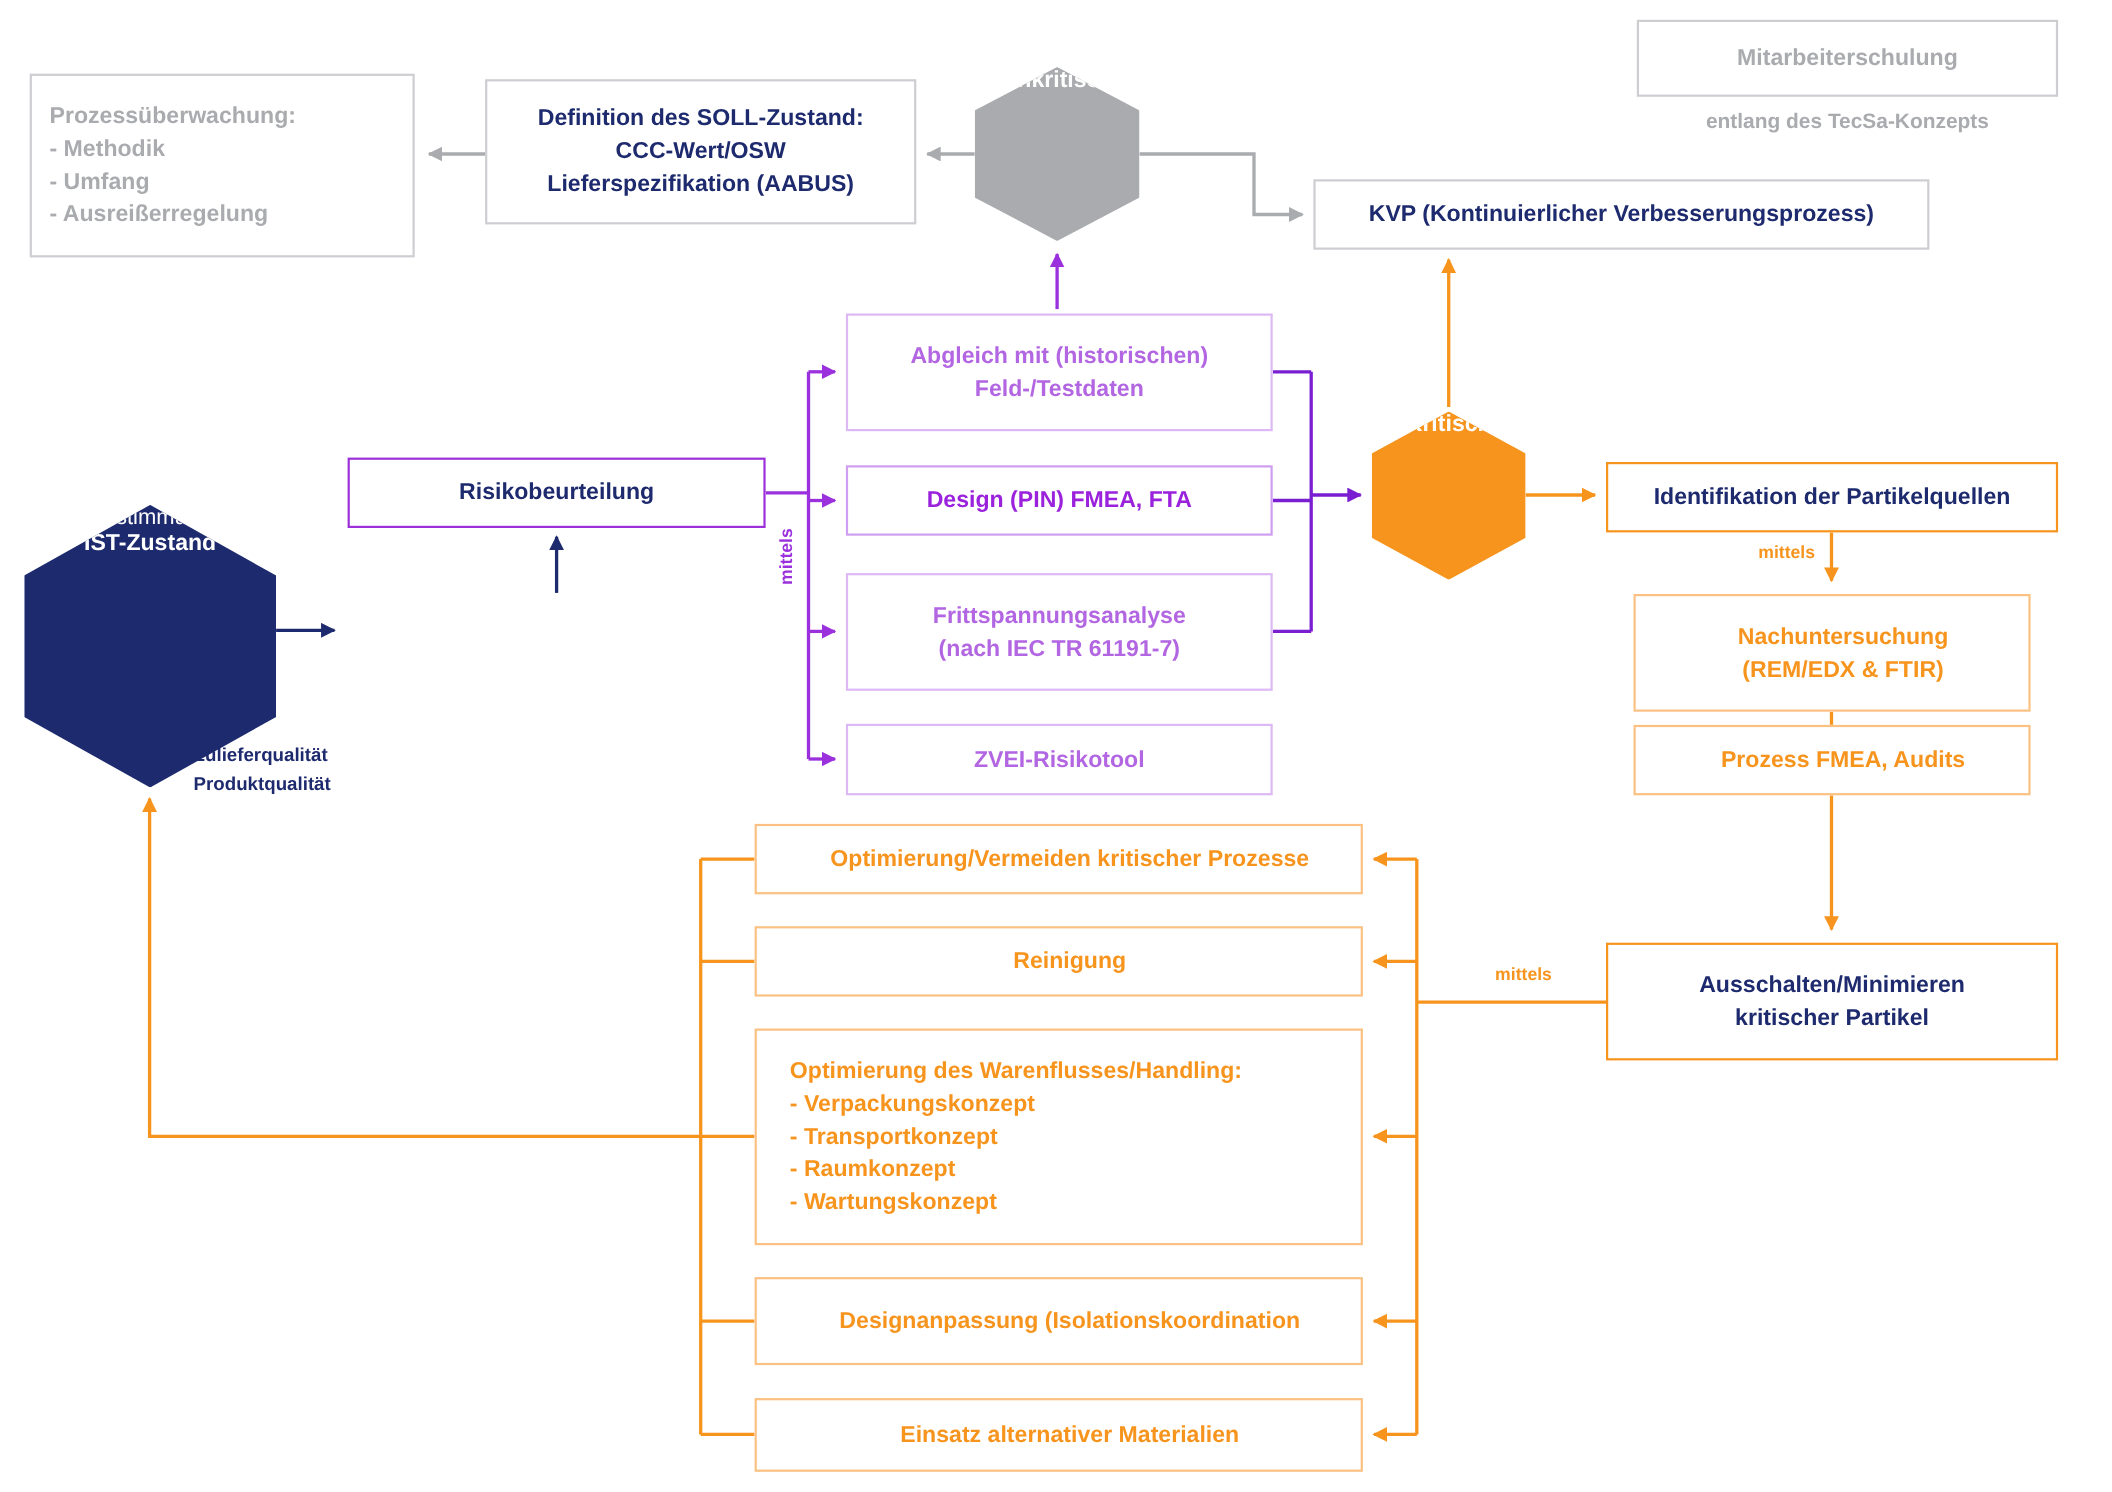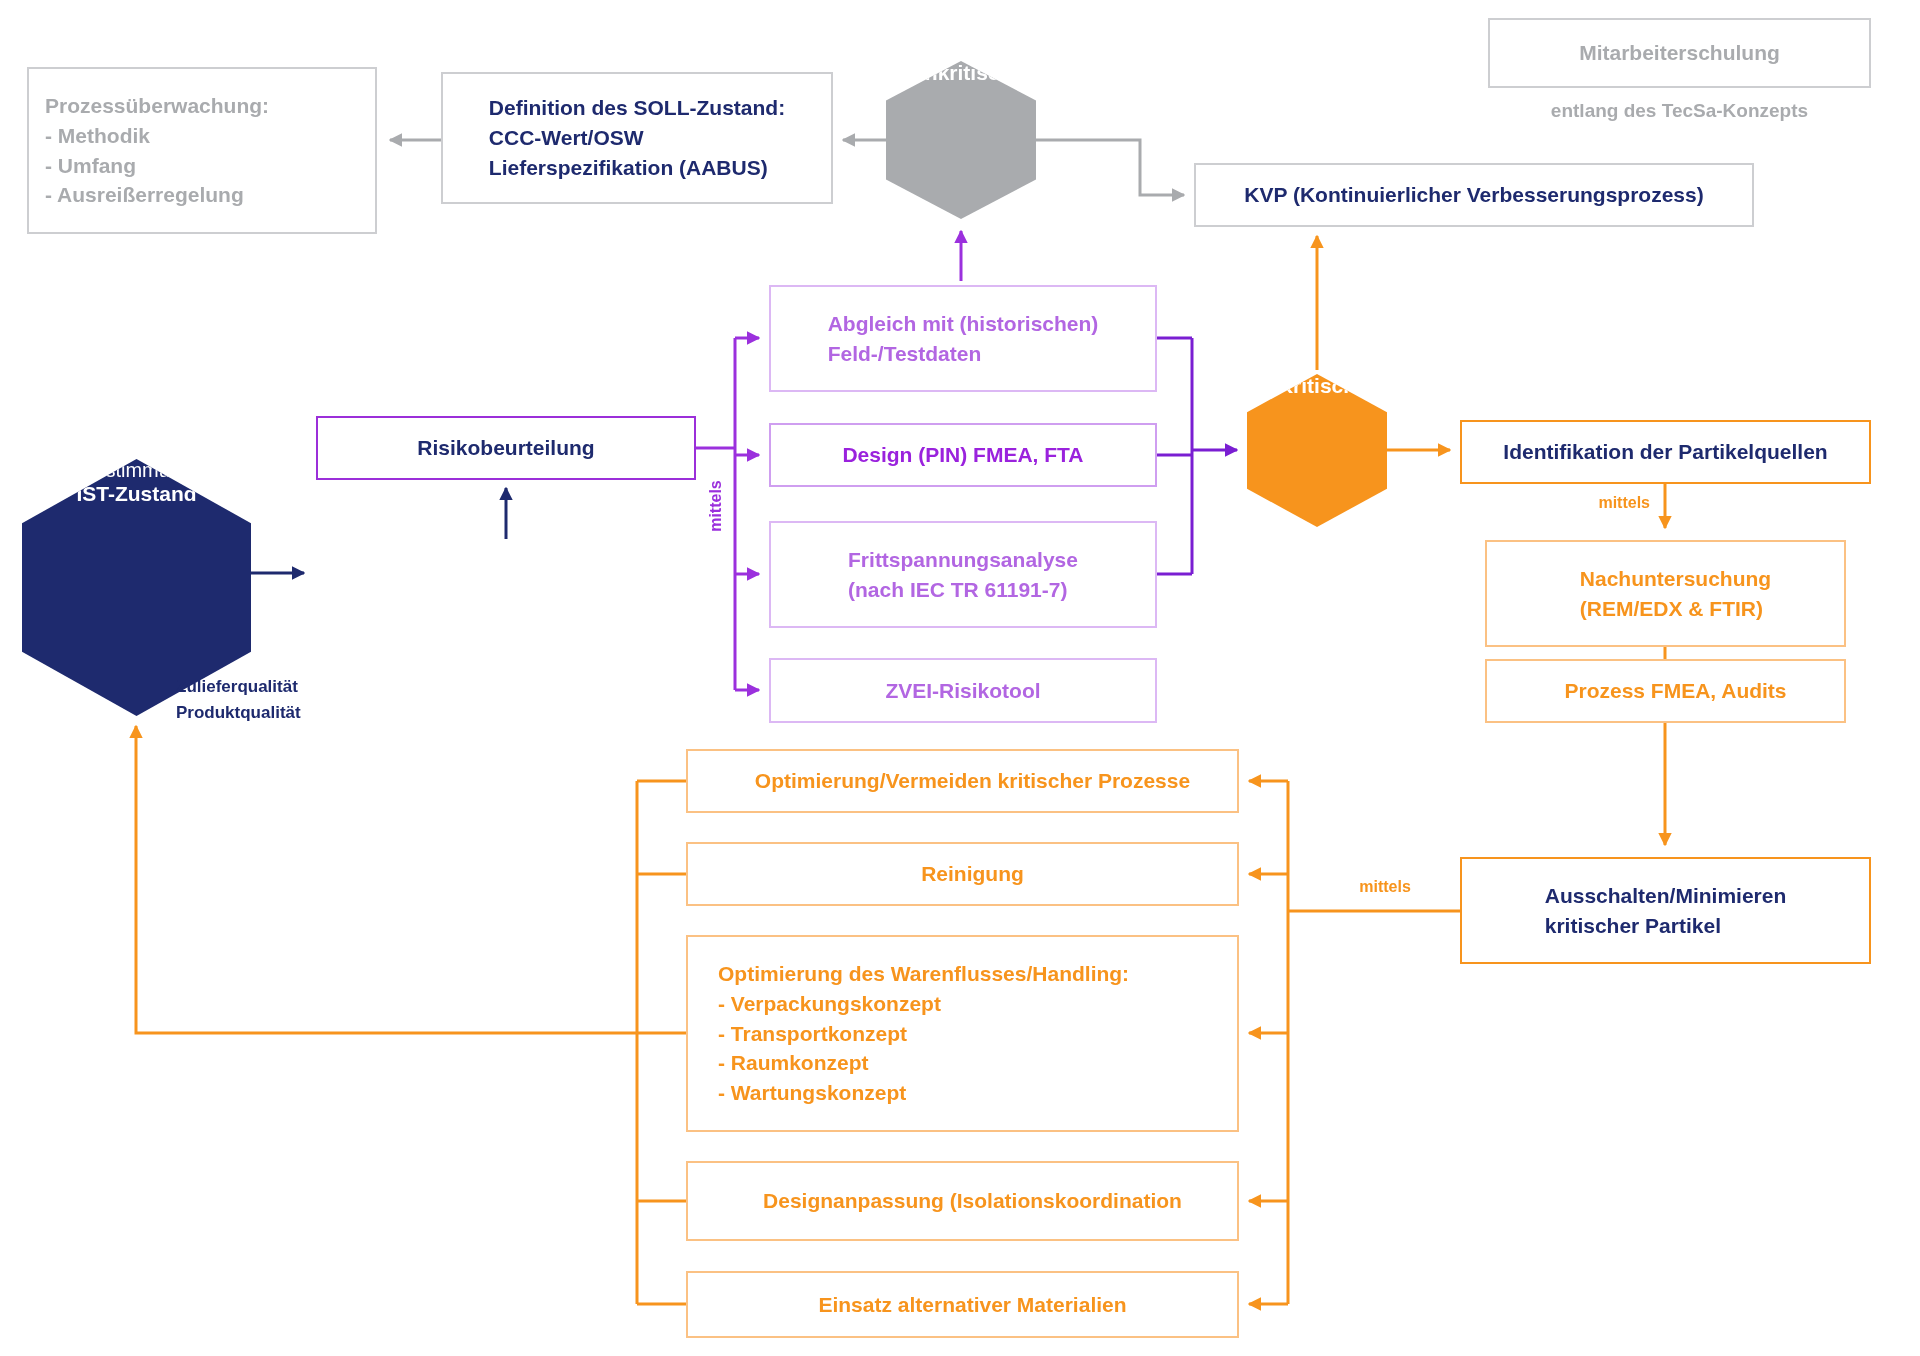--- a/index.html
+++ b/index.html
@@ -8,21 +8,21 @@
   .canvas { position:relative; width:1920px; height:1356px; background:#fff; overflow:hidden; }
   svg.wires { position:absolute; left:0; top:0; width:1920px; height:1356px; }
   .w-gray   { stroke:#a9abae; stroke-width:3; fill:none; }
   .w-navy   { stroke:#1e2a6e; stroke-width:3; fill:none; }
   .w-purple { stroke:#9b30dd; stroke-width:3; fill:none; }
   .w-purpled{ stroke:#7a1ed2; stroke-width:3; fill:none; }
   .w-orange { stroke:#f7941d; stroke-width:3; fill:none; }
 
   .box { position:absolute; background:#fff; border:2px solid #c9cbce;
          display:flex; align-items:center; justify-content:center;
-         font-weight:bold; font-size:21px; line-height:1.42;
+         text-align:center; font-weight:bold; font-size:21px; line-height:1.42;
          white-space:pre-line; padding:8px 12px; }
   .left-al { justify-content:flex-start; text-align:left; padding-left:16px; }
 
   .b-gray        { border-color:#cdced1; color:#a9abae; }
   .b-gray-navy   { border-color:#cdced1; color:#1e2a6e; }
   .b-navy        { border-color:#1e2a6e; color:#1e2a6e; }
   .b-purple-navy { border-color:#9b2fd9; color:#1e2a6e; }
   .b-purple-light{ border-color:#dcb8f4; color:#b266e2; }
   .b-purple-strong{ border-color:#cf9ef0; color:#9a22dd; }
   .b-orange-navy { border-color:#f7941d; color:#1e2a6e; }

